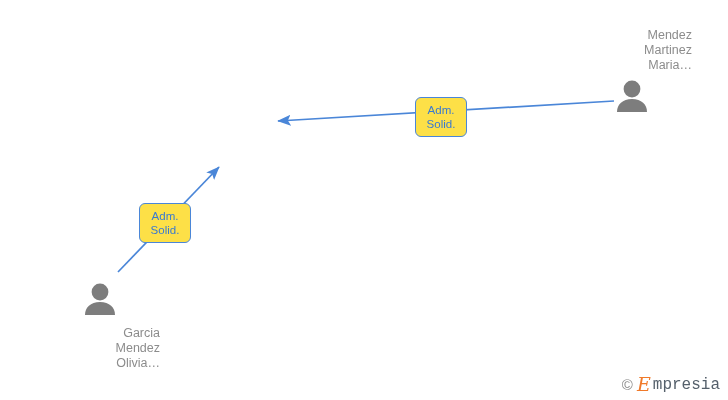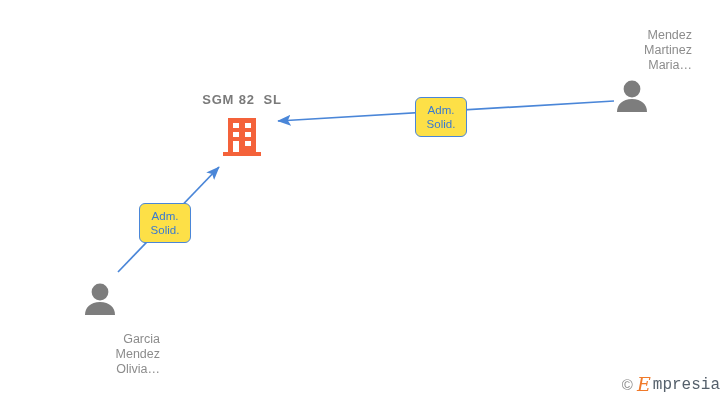--- a/index.html
+++ b/index.html
@@ -70,21 +70,21 @@
   .person-label {
     font-size: 12.5px;
     color: #8c8c8c;
     line-height: 15px;
     white-space: pre-line;
   }
   .person-node.right .person-label {
     margin-bottom: 6px;
   }
   .person-node.left .person-label {
-    margin-top: 16px;
+    margin-top: 10px;
   }
 
   
   .edge-chip {
     position: absolute;
     box-sizing: border-box;
     background: #fde047;
     border: 1.4px solid #4a86d8;
     border-radius: 6px;
     color: #3a7ad0;
@@ -144,33 +144,20 @@
       <marker id="arrowblue" markerWidth="9" markerHeight="9" refX="7.5" refY="3.2" orient="auto" markerUnits="strokeWidth">
         <path d="M0,0 L8,3.2 L0,6.4 L1.7,3.2 Z" fill="#4a86d8"></path>
       </marker>
     </defs>
 
     <line x1="614" y1="101" x2="278" y2="121" stroke="#4a86d8" stroke-width="1.7" marker-end="url(#arrowblue)"></line>
 
     <line x1="118" y1="272" x2="219" y2="167" stroke="#4a86d8" stroke-width="1.7" marker-end="url(#arrowblue)"></line>
   </svg>
 
-  <div class="company-node">
-    <div class="company-title">SGM 82  SL</div>
-    <svg class="company-icon" viewBox="0 0 44 44" xmlns="http://www.w3.org/2000/svg">
-      <rect x="8" y="2" width="28" height="36" fill="#f4623a"></rect>
-      <rect x="3" y="36" width="38" height="4" fill="#f4623a"></rect>
-      <rect x="13" y="7" width="6" height="5" fill="#ffffff"></rect>
-      <rect x="25" y="7" width="6" height="5" fill="#ffffff"></rect>
-      <rect x="13" y="16" width="6" height="5" fill="#ffffff"></rect>
-      <rect x="25" y="16" width="6" height="5" fill="#ffffff"></rect>
-      <rect x="25" y="25" width="6" height="5" fill="#ffffff"></rect>
-      <rect x="13" y="25" width="6" height="11" fill="#ffffff"></rect>
-    </svg>
-  </div>
 
   <div class="person-node right">
     <div class="person-label">Mendez
 Martinez
 Maria…</div>
     <svg class="person-icon" viewBox="0 0 38 34" xmlns="http://www.w3.org/2000/svg">
       <circle cx="19" cy="10" r="8.4" fill="#7d7d7d"></circle>
       <path d="M19,20 C28.5,20 34,25.5 34,33 L4,33 C4,25.5 9.5,20 19,20 Z" fill="#7d7d7d"></path>
     </svg>
   </div>

